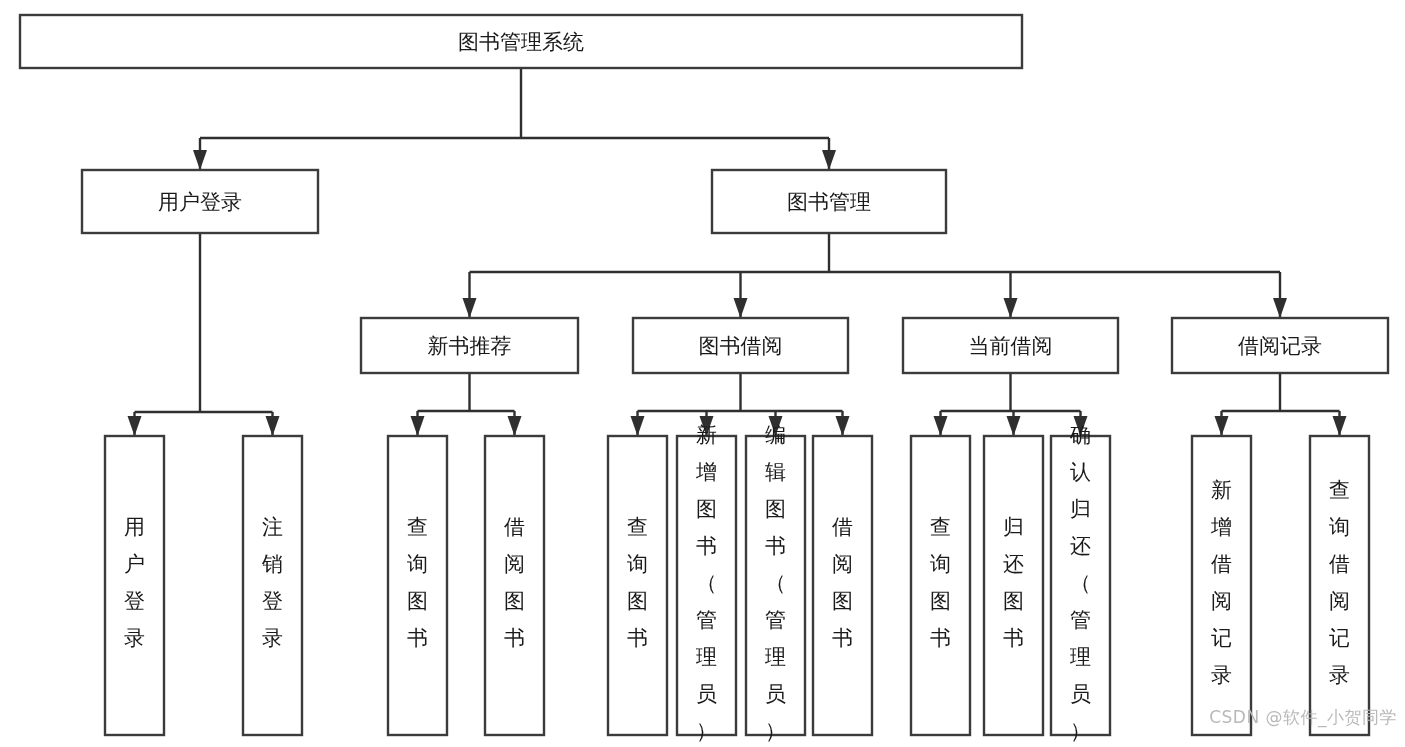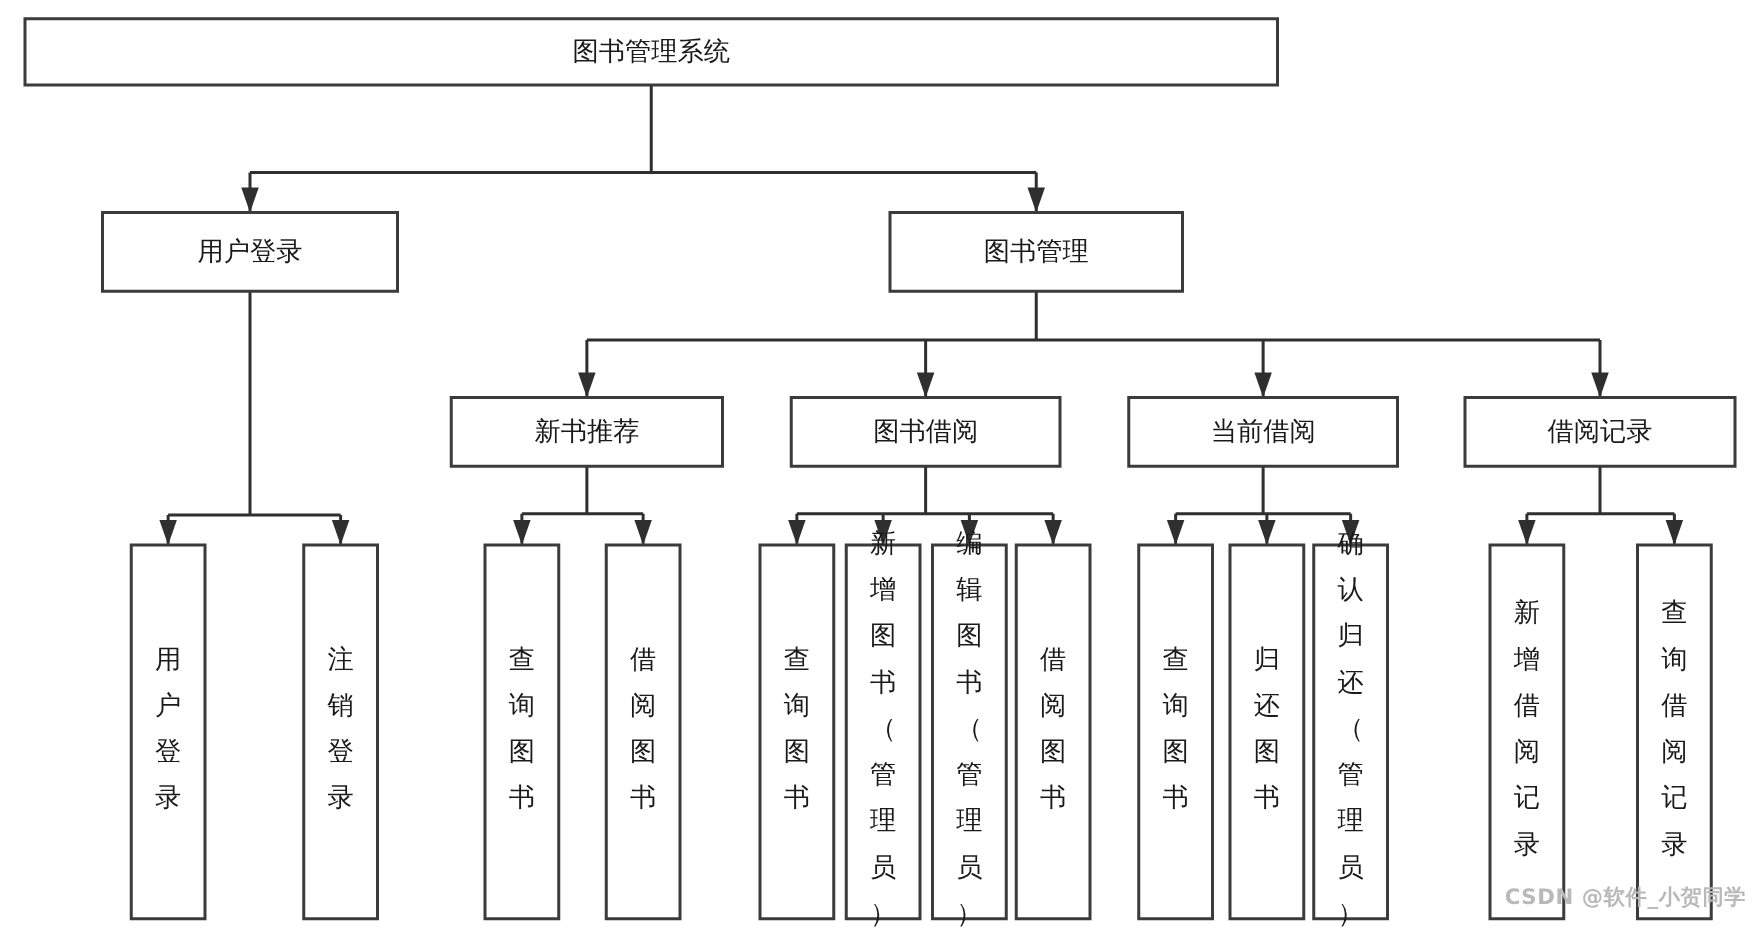--- a/index.html
+++ b/index.html
@@ -60,21 +60,20 @@
     position: absolute;
     right: 8px;
     bottom: 6px;
     font-family: "DejaVu Sans", "Liberation Sans", sans-serif;
     font-size: 17px;
     color: #b9b9b9;
     letter-spacing: 0.5px;
     white-space: nowrap;
     pointer-events: none;
     user-select: none;
-    font-weight: bold;
   }
 </style>
 </head>
 <body>
 
 <div id="diagram-root">
 
   <svg id="diagram-svg" viewBox="0 0 1405 747" xmlns="http://www.w3.org/2000/svg">
     <g id="layer-connectors">
         <g>

